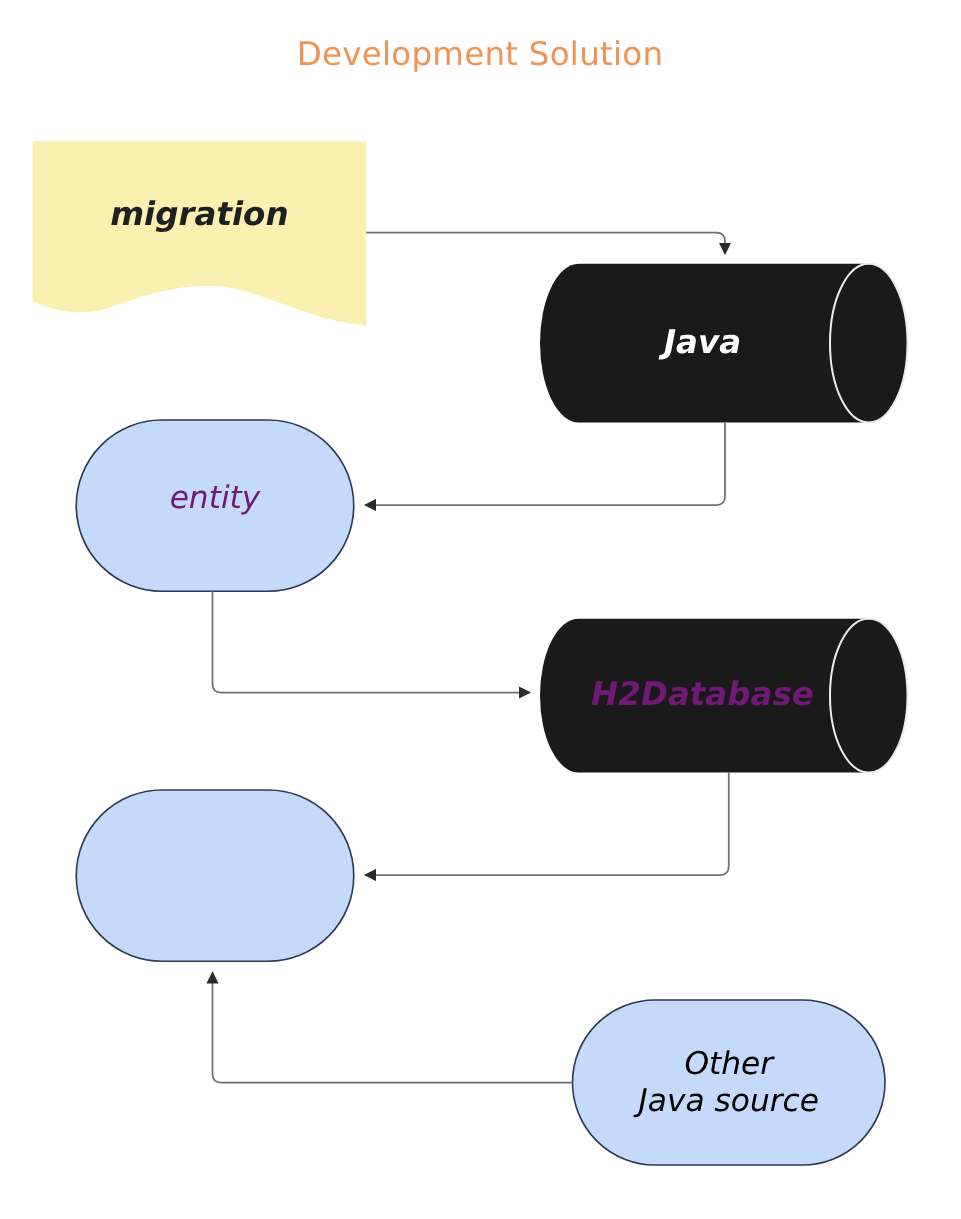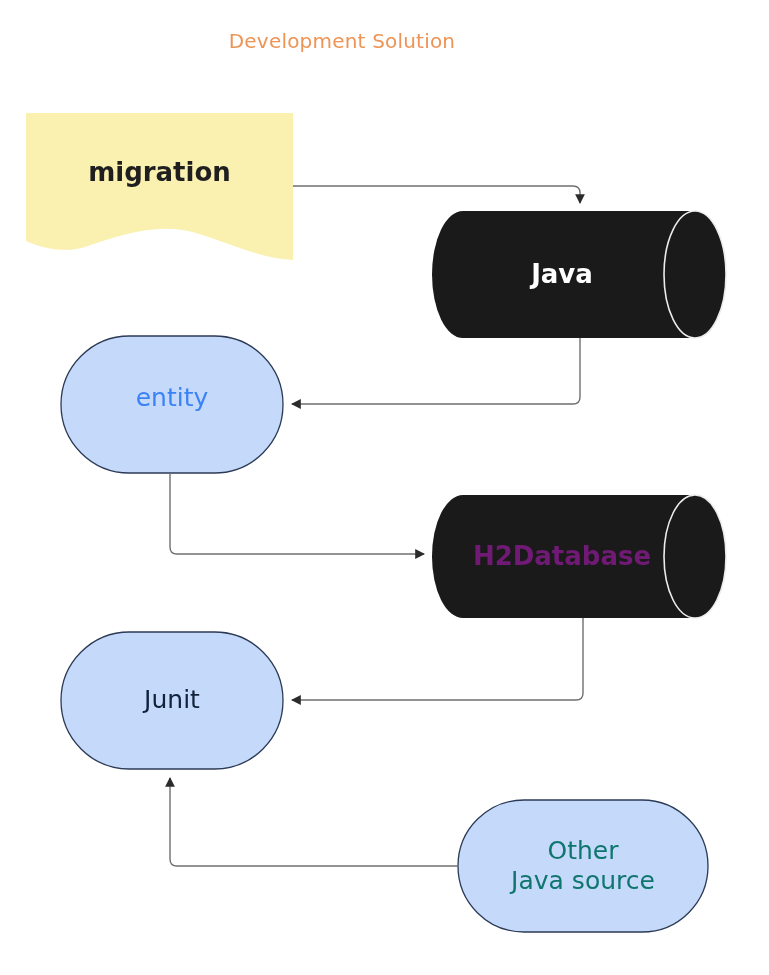--- a/index.html
+++ b/index.html
@@ -26,30 +26,32 @@
   }
   .node-label {
     position: absolute;
     display: flex;
     align-items: center;
     justify-content: center;
     text-align: center;
     pointer-events: none;
     white-space: pre-line;
     line-height: 1.22;
+    font-style: italic;
   }
   #title-text {
     position: absolute;
     left: 0;
     top: 29px;
     width: 684px;
     text-align: center;
-    font-size: 20px;
+    font-size: 26px;
     font-weight: 400;
     letter-spacing: 0.2px;
+    padding-left: 42px;
   }
   
   #label-migration {
     left: 26px;
     top: 130px;
     width: 267px;
     height: 86px;
     font-size: 26px;
     font-weight: bold;
     color: #1f1f1f;
@@ -65,21 +67,21 @@
     color: #ffffff;
   }
   
   #label-entity {
     left: 61px;
     top: 336px;
     width: 222px;
     height: 125px;
     font-size: 25px;
     font-weight: 400;
-    color: #3b82f6;
+    color: #701a75;
   }
   
   #label-h2database {
     left: 432px;
     top: 495px;
     width: 260px;
     height: 123px;
     font-size: 26px;
     font-weight: bold;
     color: #701a75;
@@ -95,21 +97,21 @@
     color: #11223a;
   }
   
   #label-other-java-source {
     left: 458px;
     top: 800px;
     width: 250px;
     height: 132px;
     font-size: 25px;
     font-weight: 400;
-    color: #0f766e;
+    color: #000000;
   }
 </style>
 </head>
 <body>
 
 <div id="canvas">
 
   <svg id="diagram-svg" viewBox="0 0 769 975" xmlns="http://www.w3.org/2000/svg">
     <defs>
       <marker id="arrow-head" viewBox="0 0 10 10" refX="9" refY="5" markerWidth="7" markerHeight="7" orient="auto-start-reverse">
@@ -173,18 +175,17 @@
   <div id="title-text" style="color: rgb(237, 148, 86);">Development Solution</div>
 
   <div class="node-label" id="label-migration">migration</div>
 
   <div class="node-label" id="label-mysql">Java</div>
 
   <div class="node-label" id="label-entity">entity</div>
 
   <div class="node-label" id="label-h2database">H2Database</div>
 
-  <div class="node-label" id="label-junit">Junit</div>
 
   <div class="node-label" id="label-other-java-source">Other
 Java source</div>
 
 </div>
 
 </body></html>

